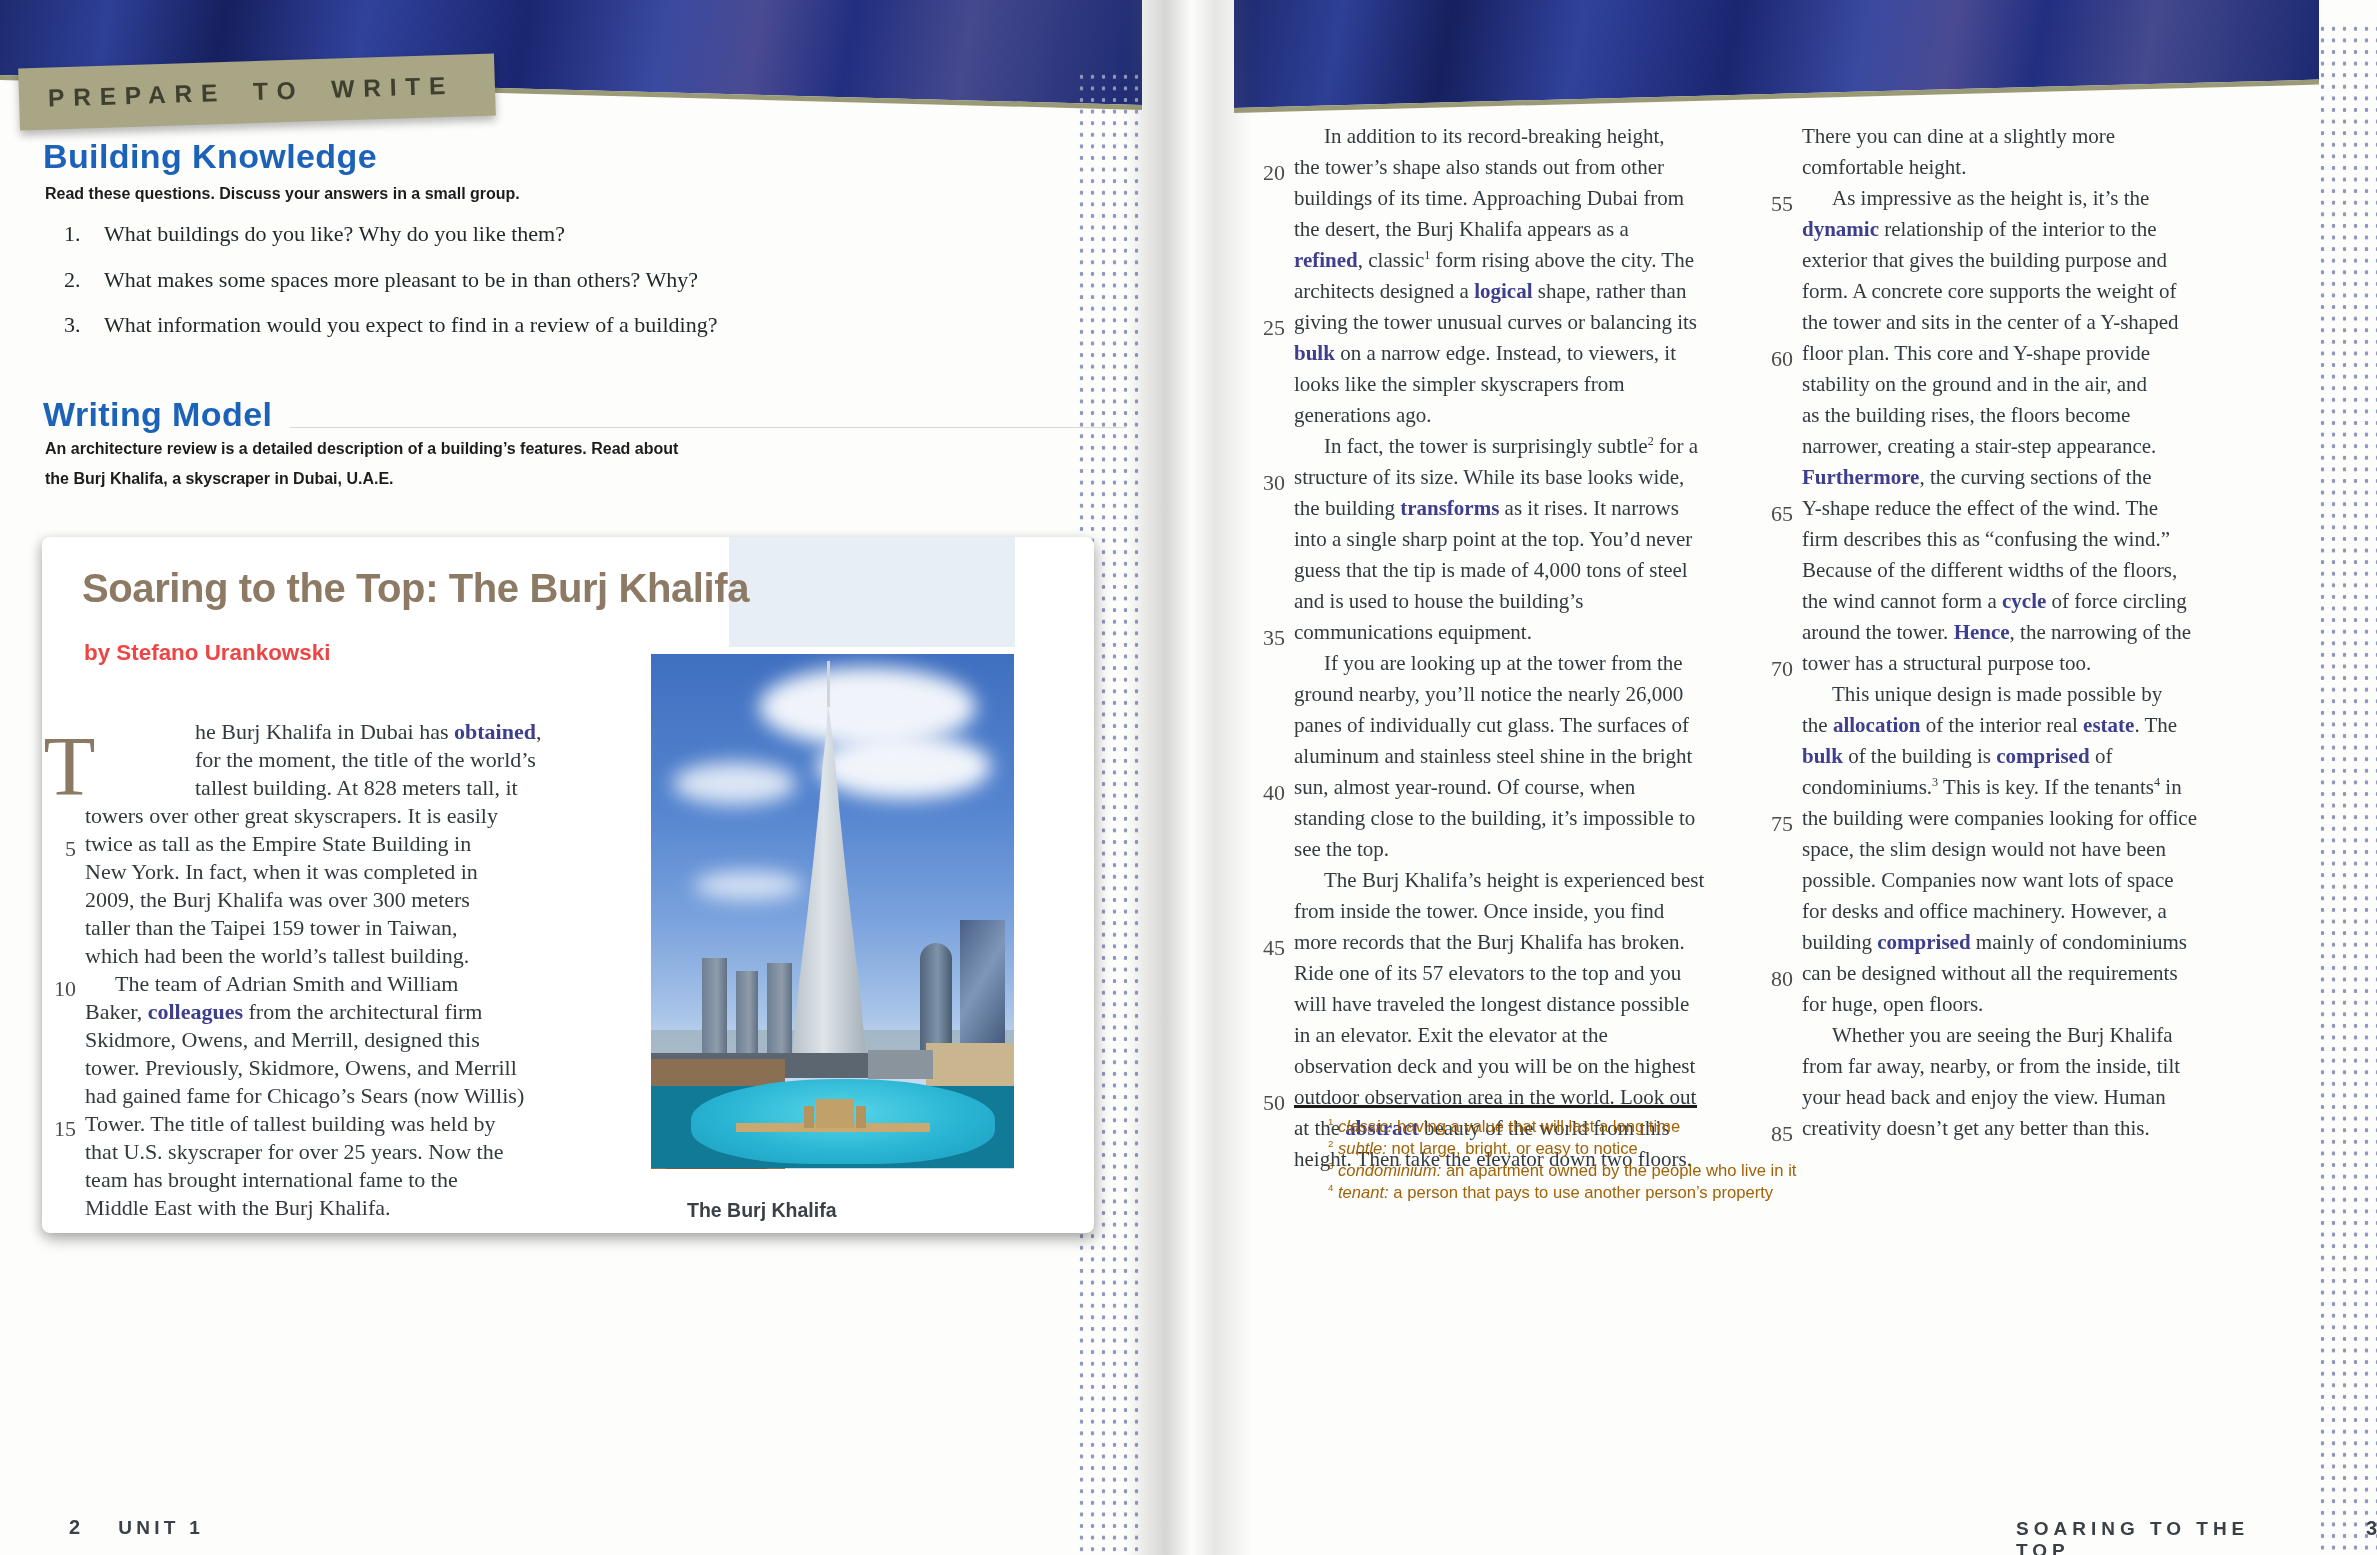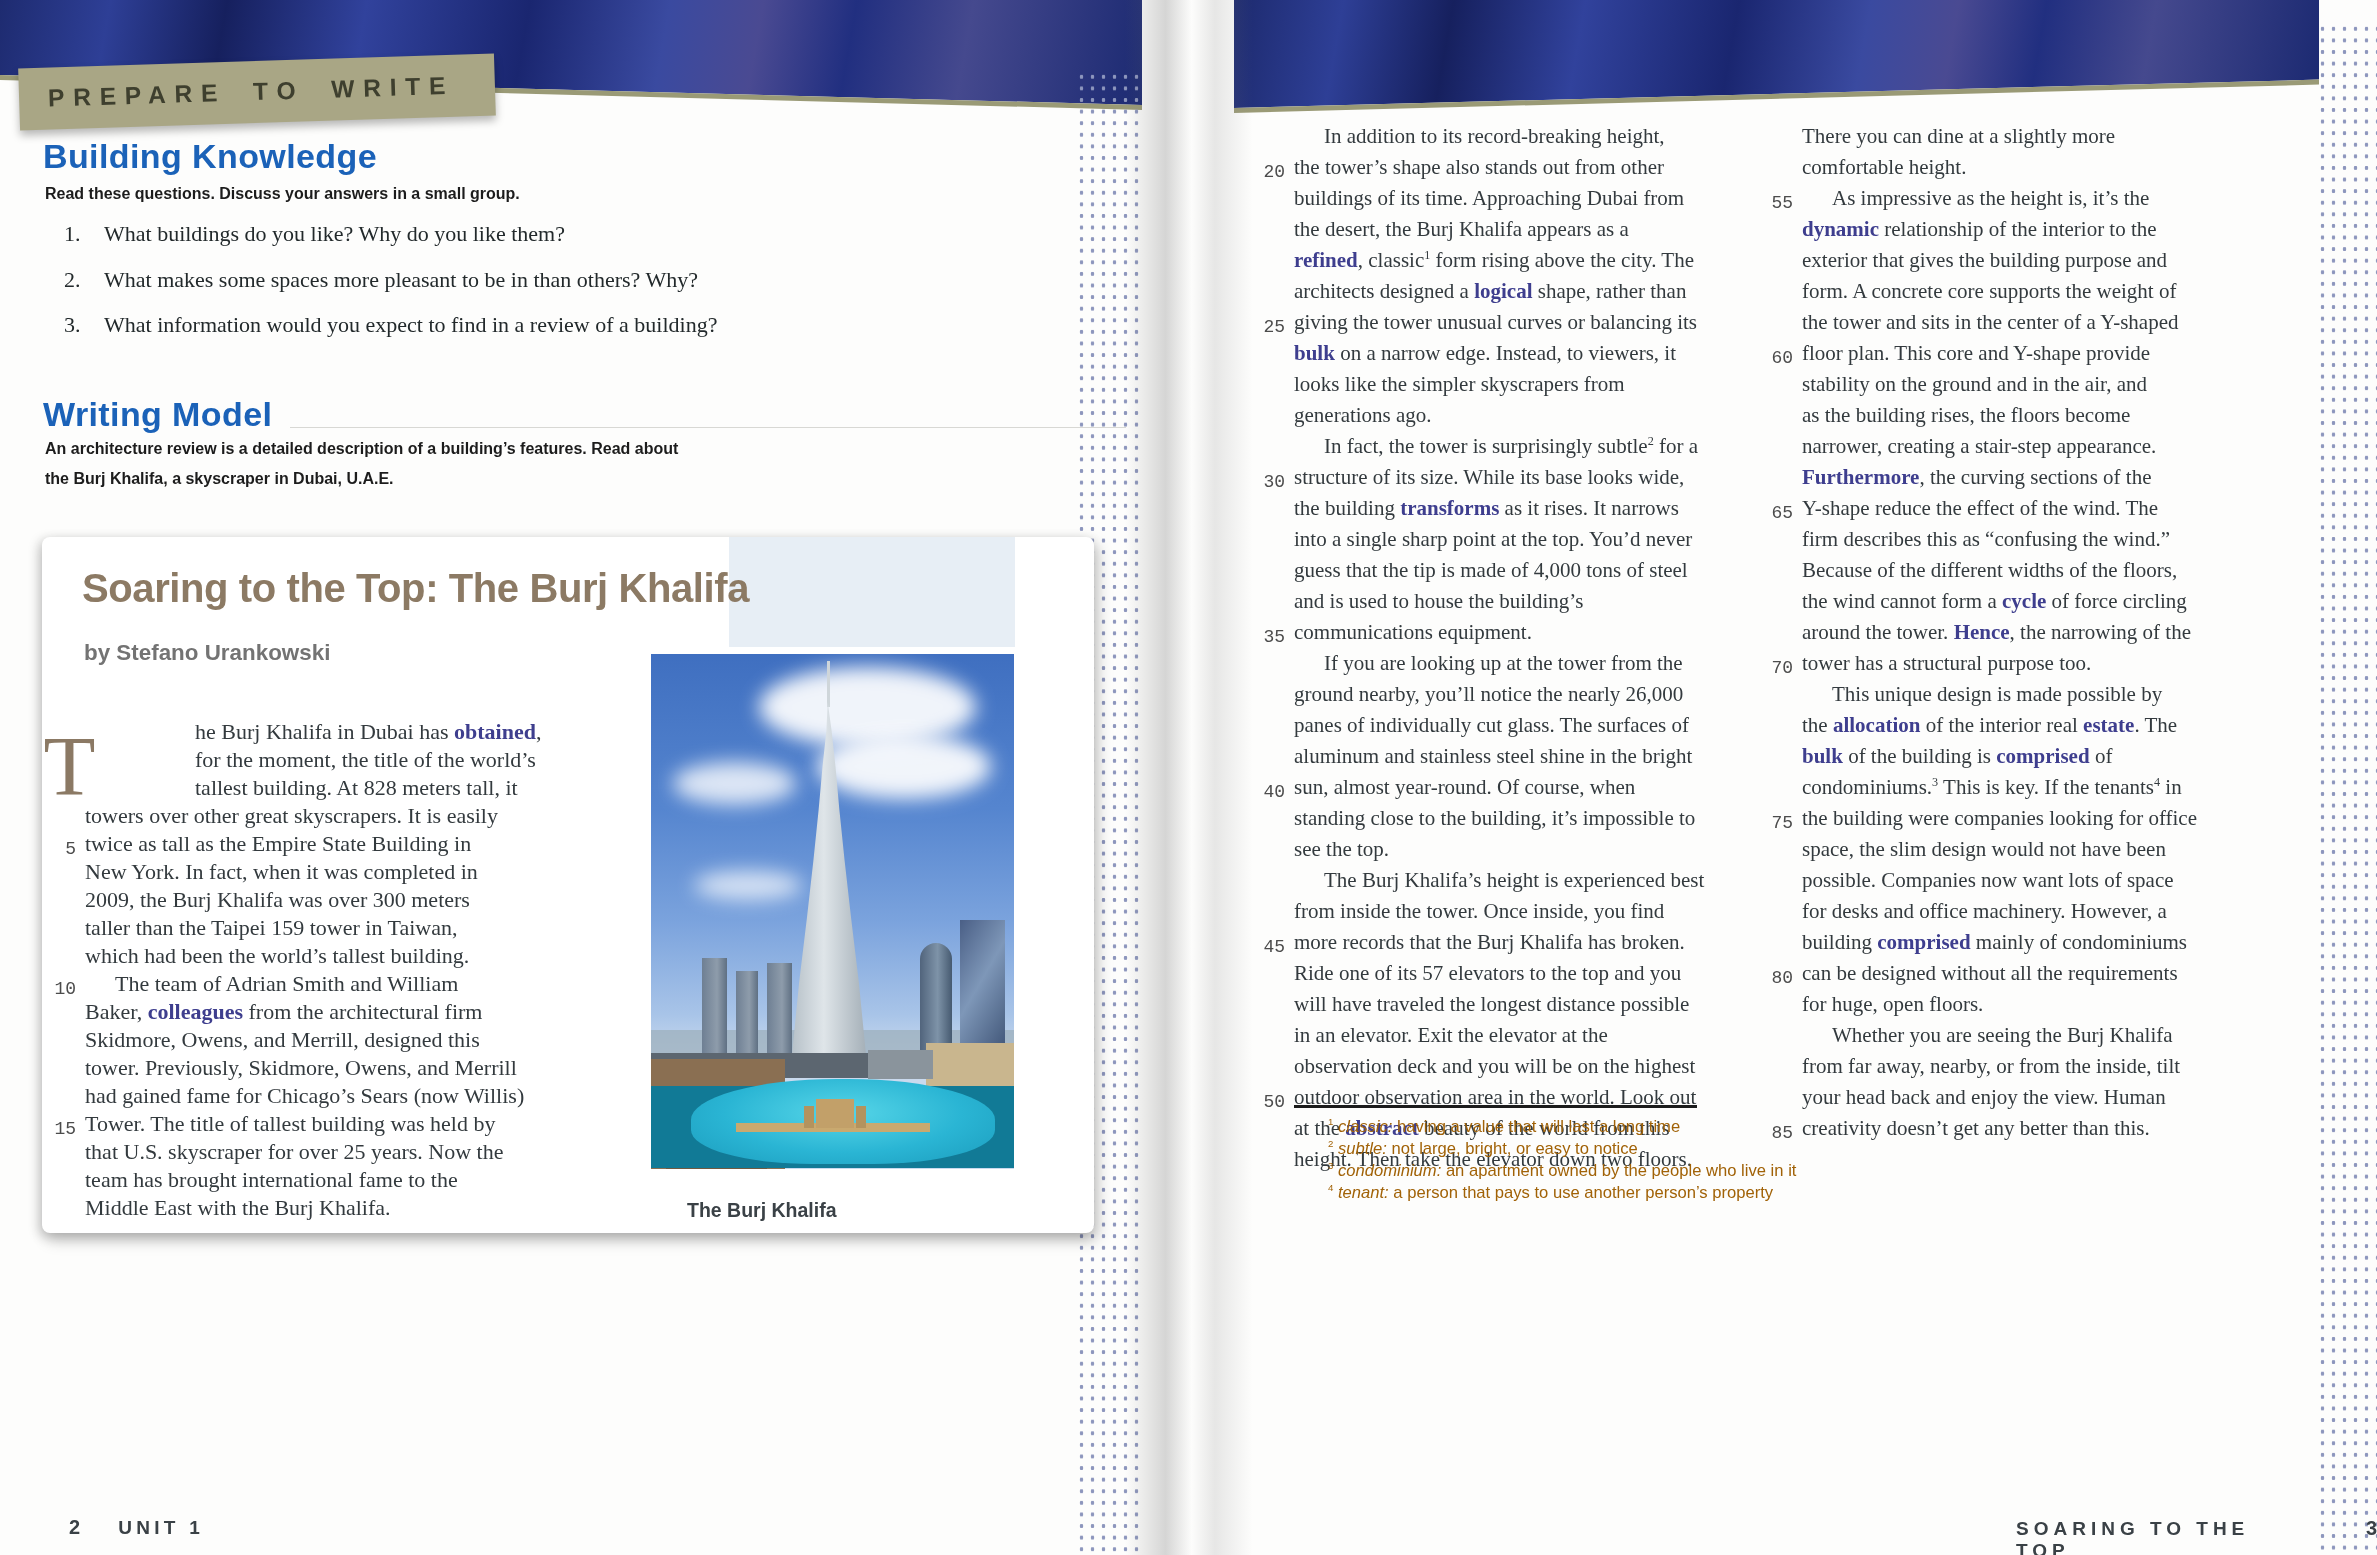--- a/index.html
+++ b/index.html
@@ -41,30 +41,30 @@
 
   .qlist{position:absolute;left:64px;top:221px;width:868px;}
   .qrow{display:flex;margin-bottom:19.5px;font-family:"Liberation Serif",serif;font-size:22px;color:#22292b;}
   .qnum{width:40px;flex:0 0 40px;}
 
   
   .card{position:absolute;left:42px;top:537px;width:1052px;height:696px;background:#ffffff;
         box-shadow:-2.2px 3.6px 11.6px rgba(0,0,0,.20),4.3px 7.2px 14.5px rgba(0,0,0,.18);border-radius:8px;}
   .photo-halo{position:absolute;left:687px;top:0;width:286px;height:110px;background:#e7eef5;}
   .a-title{position:absolute;left:40px;top:29px;font-size:40px;font-weight:bold;color:#8c7a64;letter-spacing:-0.4px;}
-  .a-byline{position:absolute;left:42px;top:103px;font-size:22.4px;font-weight:bold;color:#737373;}
+  .a-byline{position:absolute;left:42px;top:103px;font-size:22.4px;font-weight:bold;color:#ef4444;}
   .a-text{position:absolute;left:43px;top:181px;width:578px;}
   .dropcap{position:absolute;left:1.4px;top:187px;font-family:"Liberation Serif",serif;
            font-size:85px;line-height:1;color:#8b7964;}
 
   
   .tline{position:relative;white-space:nowrap;font-family:"Liberation Serif",serif;color:#333a3e;}
   .a-text .tline{font-size:22px;line-height:28px;}
   .lnum{position:absolute;left:-38px;top:5px;width:29px;text-align:right;
-        font-family:Liberation Mono, monospace;font-size:18px;color:#4c4c4c;}
+        font-family:Liberation Serif, serif;font-size:22px;color:#4c4c4c;}
   .tline.ind .ltext{padding-left:30px;display:inline-block;}
   .a-text .tline.dcpad{padding-left:110px;}
   .vocab{font-weight:bold;color:#3e3e8e;}
   .tline sup,.fnote sup{font-size:.58em;vertical-align:super;line-height:0;}
 
   
   .photo{position:absolute;left:609px;top:117px;width:363px;height:515px;overflow:hidden;background:
          linear-gradient(180deg,#3f6fc0 0%,#5585cf 30%,#7ba3dd 52%,#a8c4e8 70%,#cadaee 78%);}
   .cloud{position:absolute;background:#ffffff;border-radius:50%;filter:blur(9.4px);opacity:.92;}
   .c1{left:108px;top:13px;width:217px;height:80px;}

